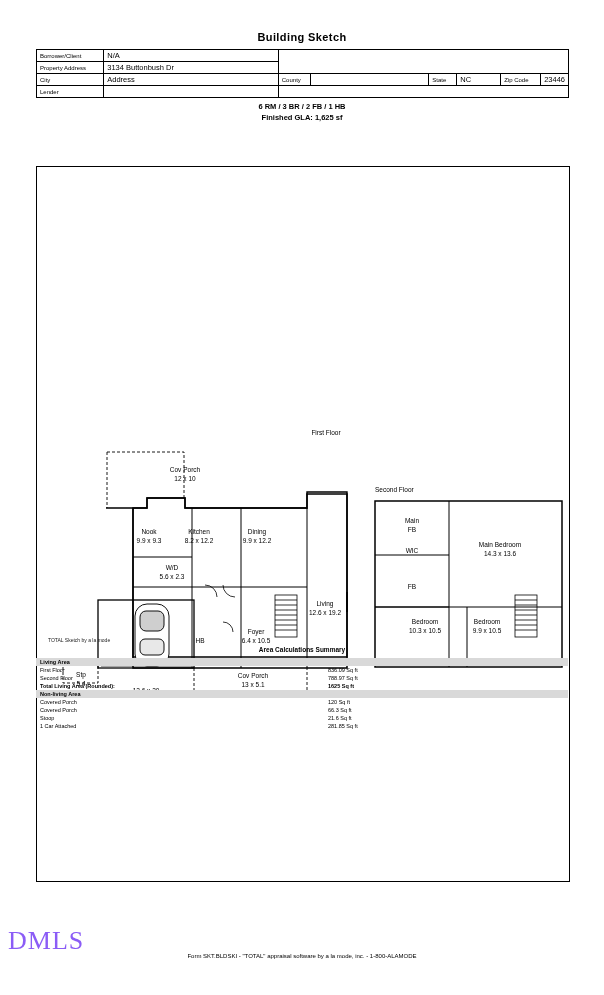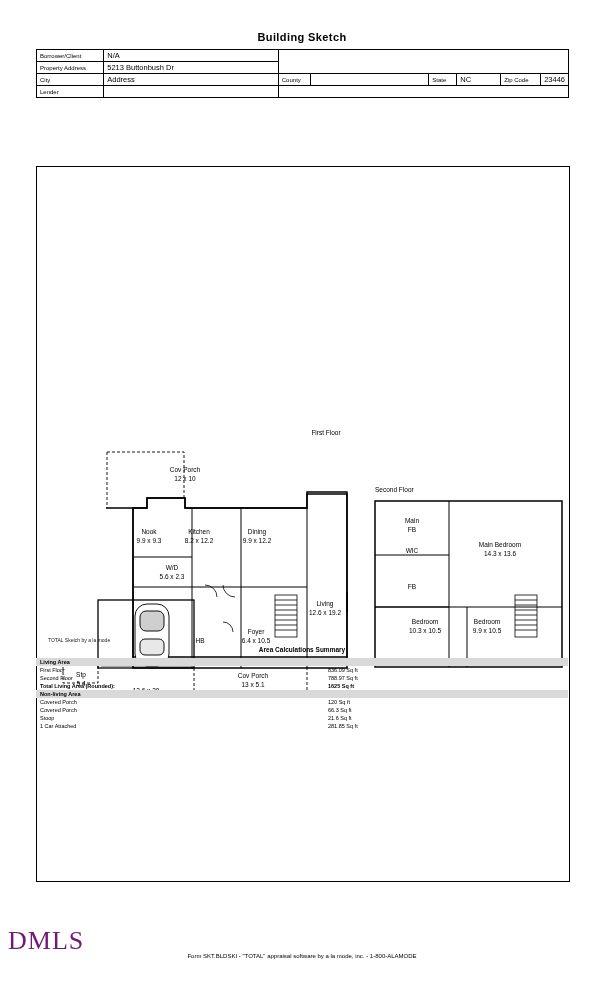--- a/index.html
+++ b/index.html
@@ -111,58 +111,62 @@
     left: 0; top: 953px;
     width: 604px;
     text-align: center;
     font-size: 6px;
   }
   .logo {
     position: absolute;
     left: 8px; top: 926px;
     font-size: 26px;
     letter-spacing: 1px;
-    color: #701a75;
+    color: #8b5cf6;
     font-family: "Liberation Serif", serif;
   }
 </style>
 </head>
 <body>
 
 <div class="page">
 
   <div class="title">Building Sketch</div>
 
   <table class="hdr">
     <tbody>
         <tr>
       <td style="width:62px" class="lbl">Borrower/Client</td>
       <td class="val">N/A</td>
     </tr>
     <tr>
       <td style="width:62px" class="lbl">Property Address</td>
-      <td class="val">5213 Buttonbush Dr</td>
+      <td class="val">3134 Buttonbush Dr</td>
     </tr>
     <tr>
       <td style="width:62px" class="lbl">City</td>
       <td style="width:180px" class="val">Address</td>
       <td style="width:26px" class="lbl">County</td>
       <td style="width:125px" class="val"></td>
       <td style="width:22px" class="lbl">State</td>
       <td style="width:40px" class="val">NC</td>
       <td style="width:34px" class="lbl">Zip Code</td>
       <td class="val">23446</td>
     </tr>
     <tr>
       <td style="width:62px" class="lbl">Lender</td>
       <td class="val"></td>
     </tr>
   </tbody>
     </table>
 
+  <div class="summary">
+    <div>6 RM / 3 BR / 2 FB / 1 HB</div>
+    <div>Finished GLA: 1,625 sf</div>
+  </div>
 
   <div class="sketchbox">
 
     <svg class="plan" viewBox="0 0 532 714">
       <g fill="none" stroke="#000" stroke-width="1.4">
 
         <path d="M69,341 L110,341 L110,331 L148,331 L148,341 L270,341 L270,325 L310,325 L310,345 L310,345 L310,490 L310,490 L186,490 L186,490 L96,490 L96,341 Z"></path>
       </g>
 
       <g fill="none" stroke="#000" stroke-width="1.5">

